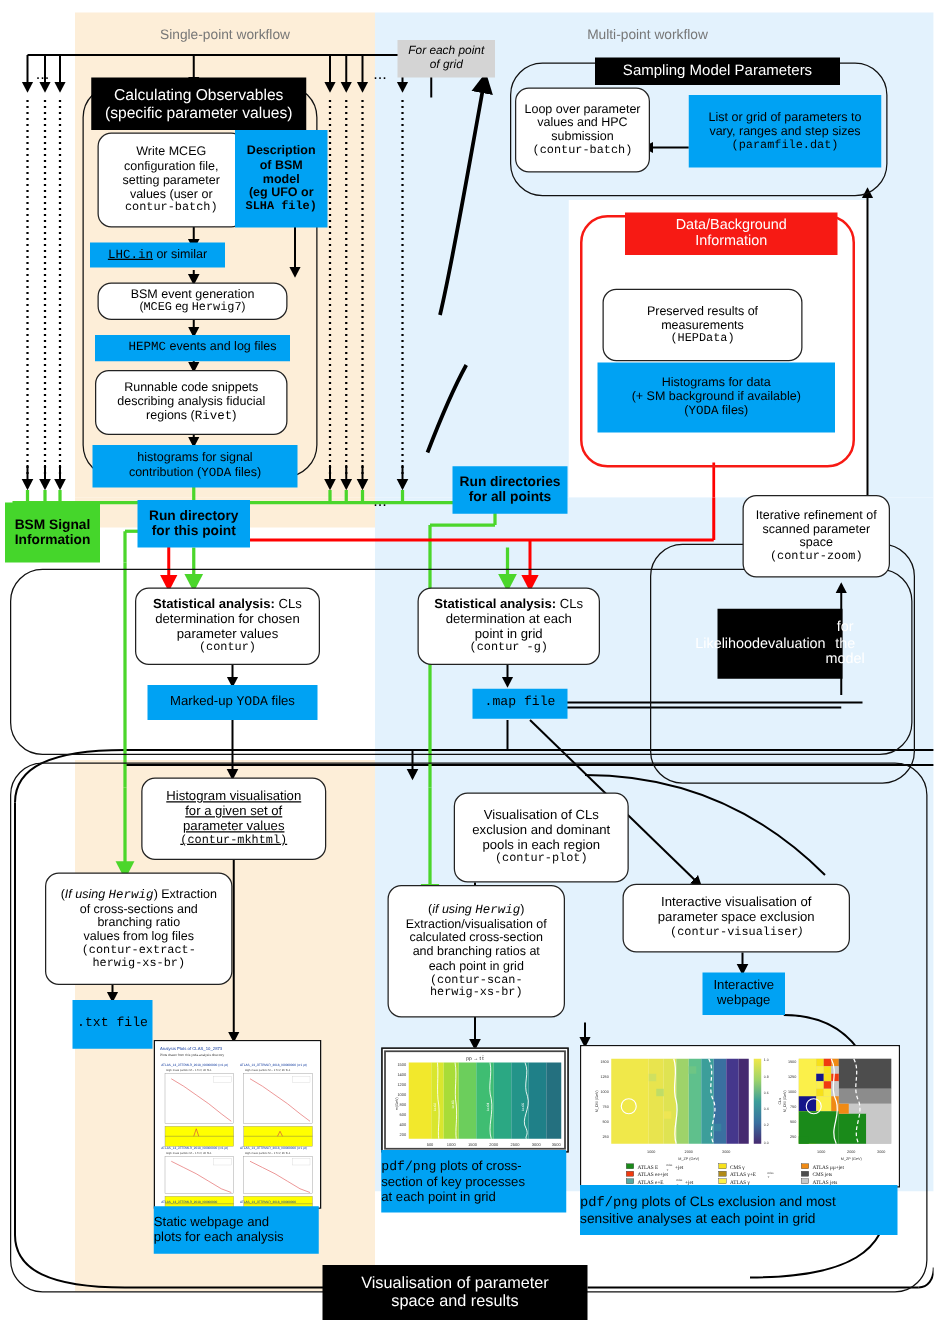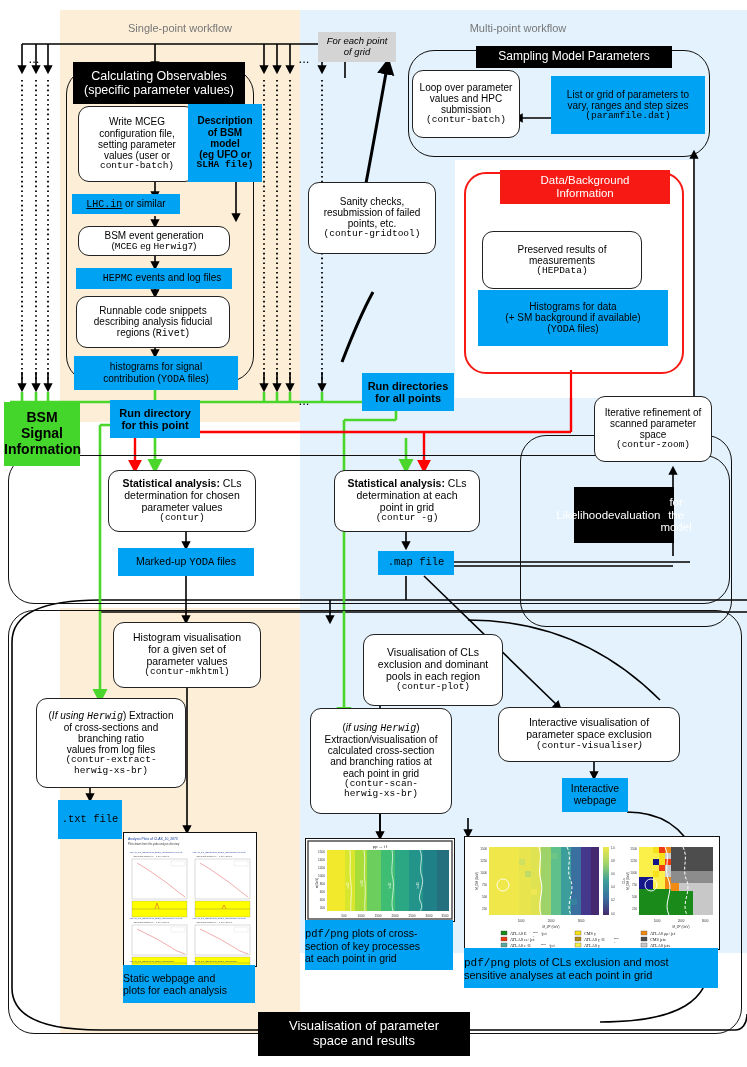--- a/index.html
+++ b/index.html
@@ -285,21 +285,21 @@
     </span>
   </div>
 
   <div class="node blue" style="left:74px;top:356px;width:164px;height:34px;flex-direction:column;font-size:10px;">
     <span class="tx">histograms for signal</span>
     <span class="tx">
       <span>contribution (</span><span class="mono">YODA</span><span> files)</span>
     </span>
   </div>
 
-  <div class="node green" style="left:4px;top:402px;width:76px;height:64px;flex-direction:column;font-size:14px;">
+  <div class="node green" style="left:4px;top:402px;width:76px;height:48px;flex-direction:column;font-size:11px;">
     <span class="tx b">BSM Signal</span>
     <span class="tx b">Information</span>
   </div>
 
   <div class="node blue" style="left:110px;top:400px;width:90px;height:38px;flex-direction:column;font-size:11px;">
     <span class="tx b">Run directory</span>
     <span class="tx b">for this point</span>
   </div>
 
   <div class="node rnd" style="left:412px;top:70px;width:108px;height:68px;flex-direction:column;font-size:10px;">
@@ -308,26 +308,20 @@
     <span class="tx">submission</span>
     <span class="tx mono" style="font-size:9.5px;">(contur-batch)</span>
   </div>
 
   <div class="node blue" style="left:551px;top:76px;width:154px;height:58px;flex-direction:column;font-size:10px;">
     <span class="tx">List or grid of parameters to</span>
     <span class="tx">vary, ranges and step sizes</span>
     <span class="tx mono" style="font-size:9.5px;">(paramfile.dat)</span>
   </div>
 
-  <div class="node rnd" style="left:308px;top:182px;width:128px;height:72px;flex-direction:column;font-size:10px;">
-    <span class="tx">Sanity checks,</span>
-    <span class="tx">resubmission of failed</span>
-    <span class="tx">points, etc.</span>
-    <span class="tx mono" style="font-size:9.5px;">(contur-gridtool)</span>
-  </div>
 
   <div class="node blue" style="left:362px;top:373px;width:92px;height:38px;flex-direction:column;font-size:11px;">
     <span class="tx b">Run directories</span>
     <span class="tx b">for all points</span>
   </div>
 
   <div class="node rnd" style="left:594px;top:396px;width:118px;height:66px;flex-direction:column;font-size:10px;">
     <span class="tx">Iterative refinement of</span>
     <span class="tx">scanned parameter</span>
     <span class="tx">space</span>
@@ -369,21 +363,21 @@
   <div class="node blue" style="left:118px;top:548px;width:136px;height:28px;font-size:10.5px;">
     <span class="tx">
       <span>Marked-up </span><span class="mono">YODA</span><span> files</span>
     </span>
   </div>
 
   <div class="node blue mono" style="left:378px;top:551px;width:76px;height:24px;font-size:10.5px;">
     <span class="tx">.map file</span>
   </div>
 
-  <div class="node rnd" style="left:113px;top:622px;width:148px;height:66px;flex-direction:column;font-size:10.5px;">
+  <div class="node rnd" style="left:113px;top:622px;width:148px;height:66px;flex-direction:column;font-size:10.5px;text-decoration:underline;">
     <span class="tx">Histogram visualisation</span>
     <span class="tx">for a given set of</span>
     <span class="tx">parameter values</span>
     <span class="tx mono" style="font-size:9.5px;">(contur-mkhtml)</span>
   </div>
 
   <div class="node rnd" style="left:36px;top:698px;width:150px;height:90px;flex-direction:column;font-size:10px;">
     <span class="tx">
       <span>(</span><span class="i">If using </span><span class="mono i">Herwig</span><span>) Extraction</span>
     </span>

